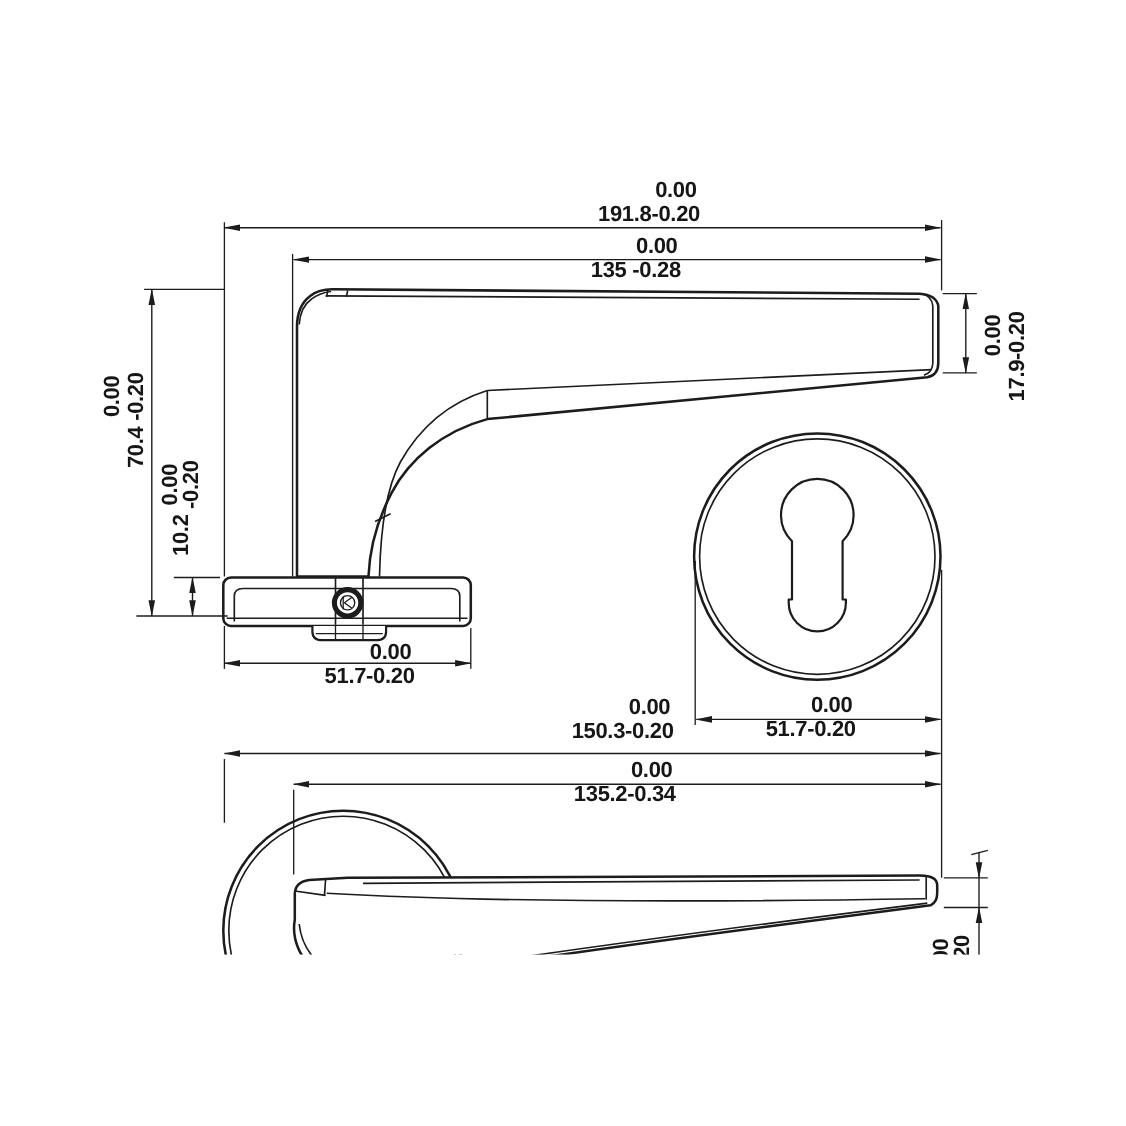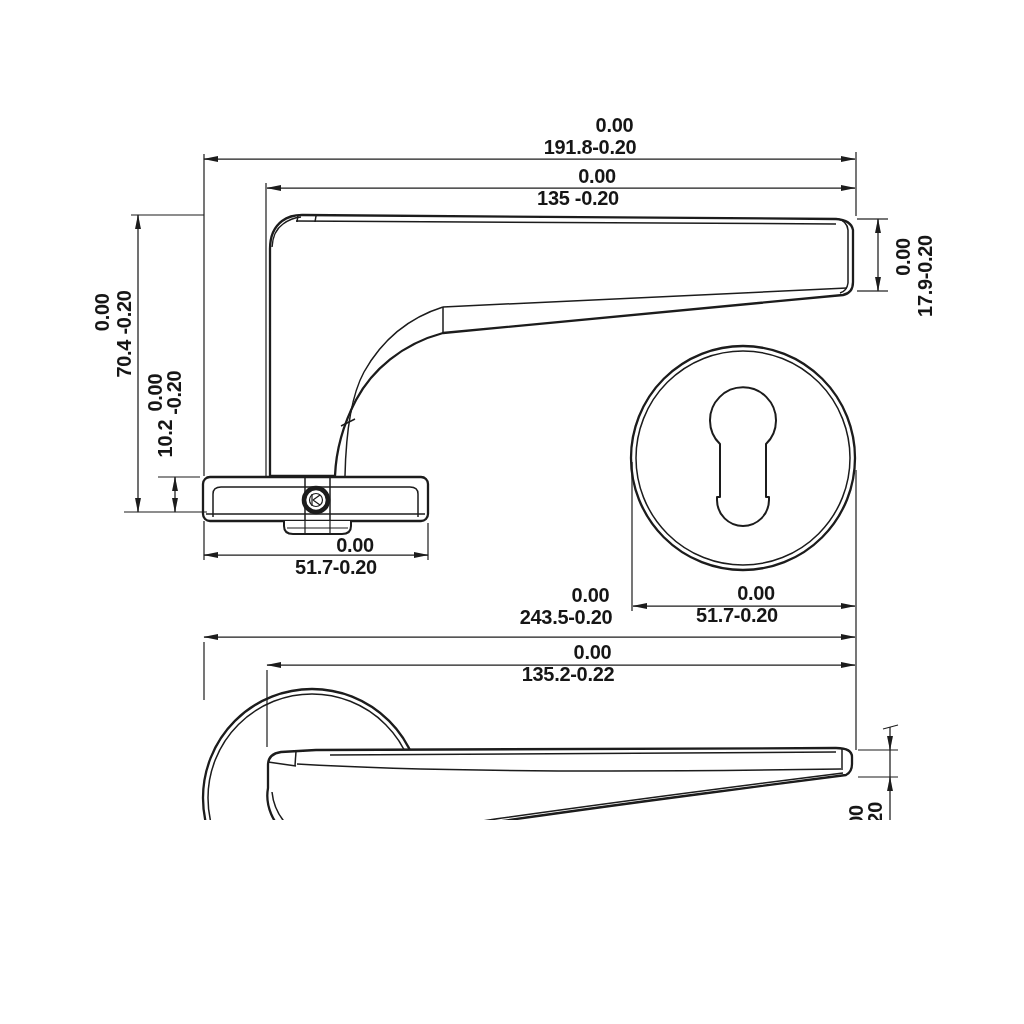--- a/index.html
+++ b/index.html
@@ -1,18 +1,18 @@
 <!DOCTYPE html>
 <html><head>
 <meta charset="utf-8">
 <style>
   html,body{margin:0;padding:0;background:#ffffff;}
   #stage{
     position:relative;width:1024px;height:820px;background:#ffffff;
-    font-family:"Liberation Sans","DejaVu Sans",sans-serif;overflow:hidden;
+    font-family:"Liberation Sans","DejaVu Sans",sans-serif;overflow:hidden;margin-top:48px;
   }
   #drawing-svg{position:absolute;left:0;top:0;}
   .outline{fill:#ffffff;stroke:#1c1c1c;stroke-width:2.3;stroke-linejoin:round;}
   .outline2{fill:#ffffff;stroke:#1c1c1c;stroke-width:2.0;stroke-linejoin:round;}
   .detail{fill:none;stroke:#1c1c1c;stroke-width:1.5;stroke-linejoin:round;}
   .thin{fill:none;stroke:#1c1c1c;stroke-width:1.2;}
   .thick{fill:#ffffff;stroke:#1c1c1c;stroke-width:4.6;}
   .dimline{fill:none;stroke:#1c1c1c;stroke-width:1.25;}
   .dim{
     position:absolute;color:#161616;font-weight:bold;font-size:20px;
@@ -135,21 +135,21 @@
   </g>
 </svg>
 
   <div class="dim dimA" style="left:590px;top:136px;">
     <div class="tol">0.00</div>
     <div class="nom">191.8-0.20</div>
   </div>
 
   <div class="dim dimA" style="left:578px;top:187px;">
     <div class="tol">0.00</div>
-    <div class="nom">135 -0.20</div>
+    <div class="nom">135 -0.28</div>
   </div>
 
   <div class="dim dimA rot" style="left:914px;top:276px;">
     <div class="tol">0.00</div>
     <div class="nom">17.9-0.20</div>
   </div>
 
   <div class="dim dimA rot" style="left:113px;top:334px;">
     <div class="tol">0.00</div>
     <div class="nom">70.4 -0.20</div>
@@ -168,26 +168,26 @@
     <div class="nom">51.7-0.20</div>
   </div>
 
   <div class="dim dimA" style="left:737px;top:604px;">
     <div class="tol">0.00</div>
     <div class="nom">51.7-0.20</div>
   </div>
 
   <div class="dim dimA" style="left:566px;top:606px;">
     <div class="tol">0.00</div>
-    <div class="nom">243.5-0.20</div>
+    <div class="nom">150.3-0.20</div>
   </div>
 
   <div class="dim dimA" style="left:568px;top:663px;">
     <div class="tol">0.00</div>
-    <div class="nom">135.2-0.22</div>
+    <div class="nom">135.2-0.34</div>
   </div>
 
   <div class="dim dimB rot" style="left:866px;top:840px;">
     <span class="nom">6.2</span>
     <span class="stack">
       <span>0.00</span>
       <span>-0.20</span>
     </span>
   </div>
 

